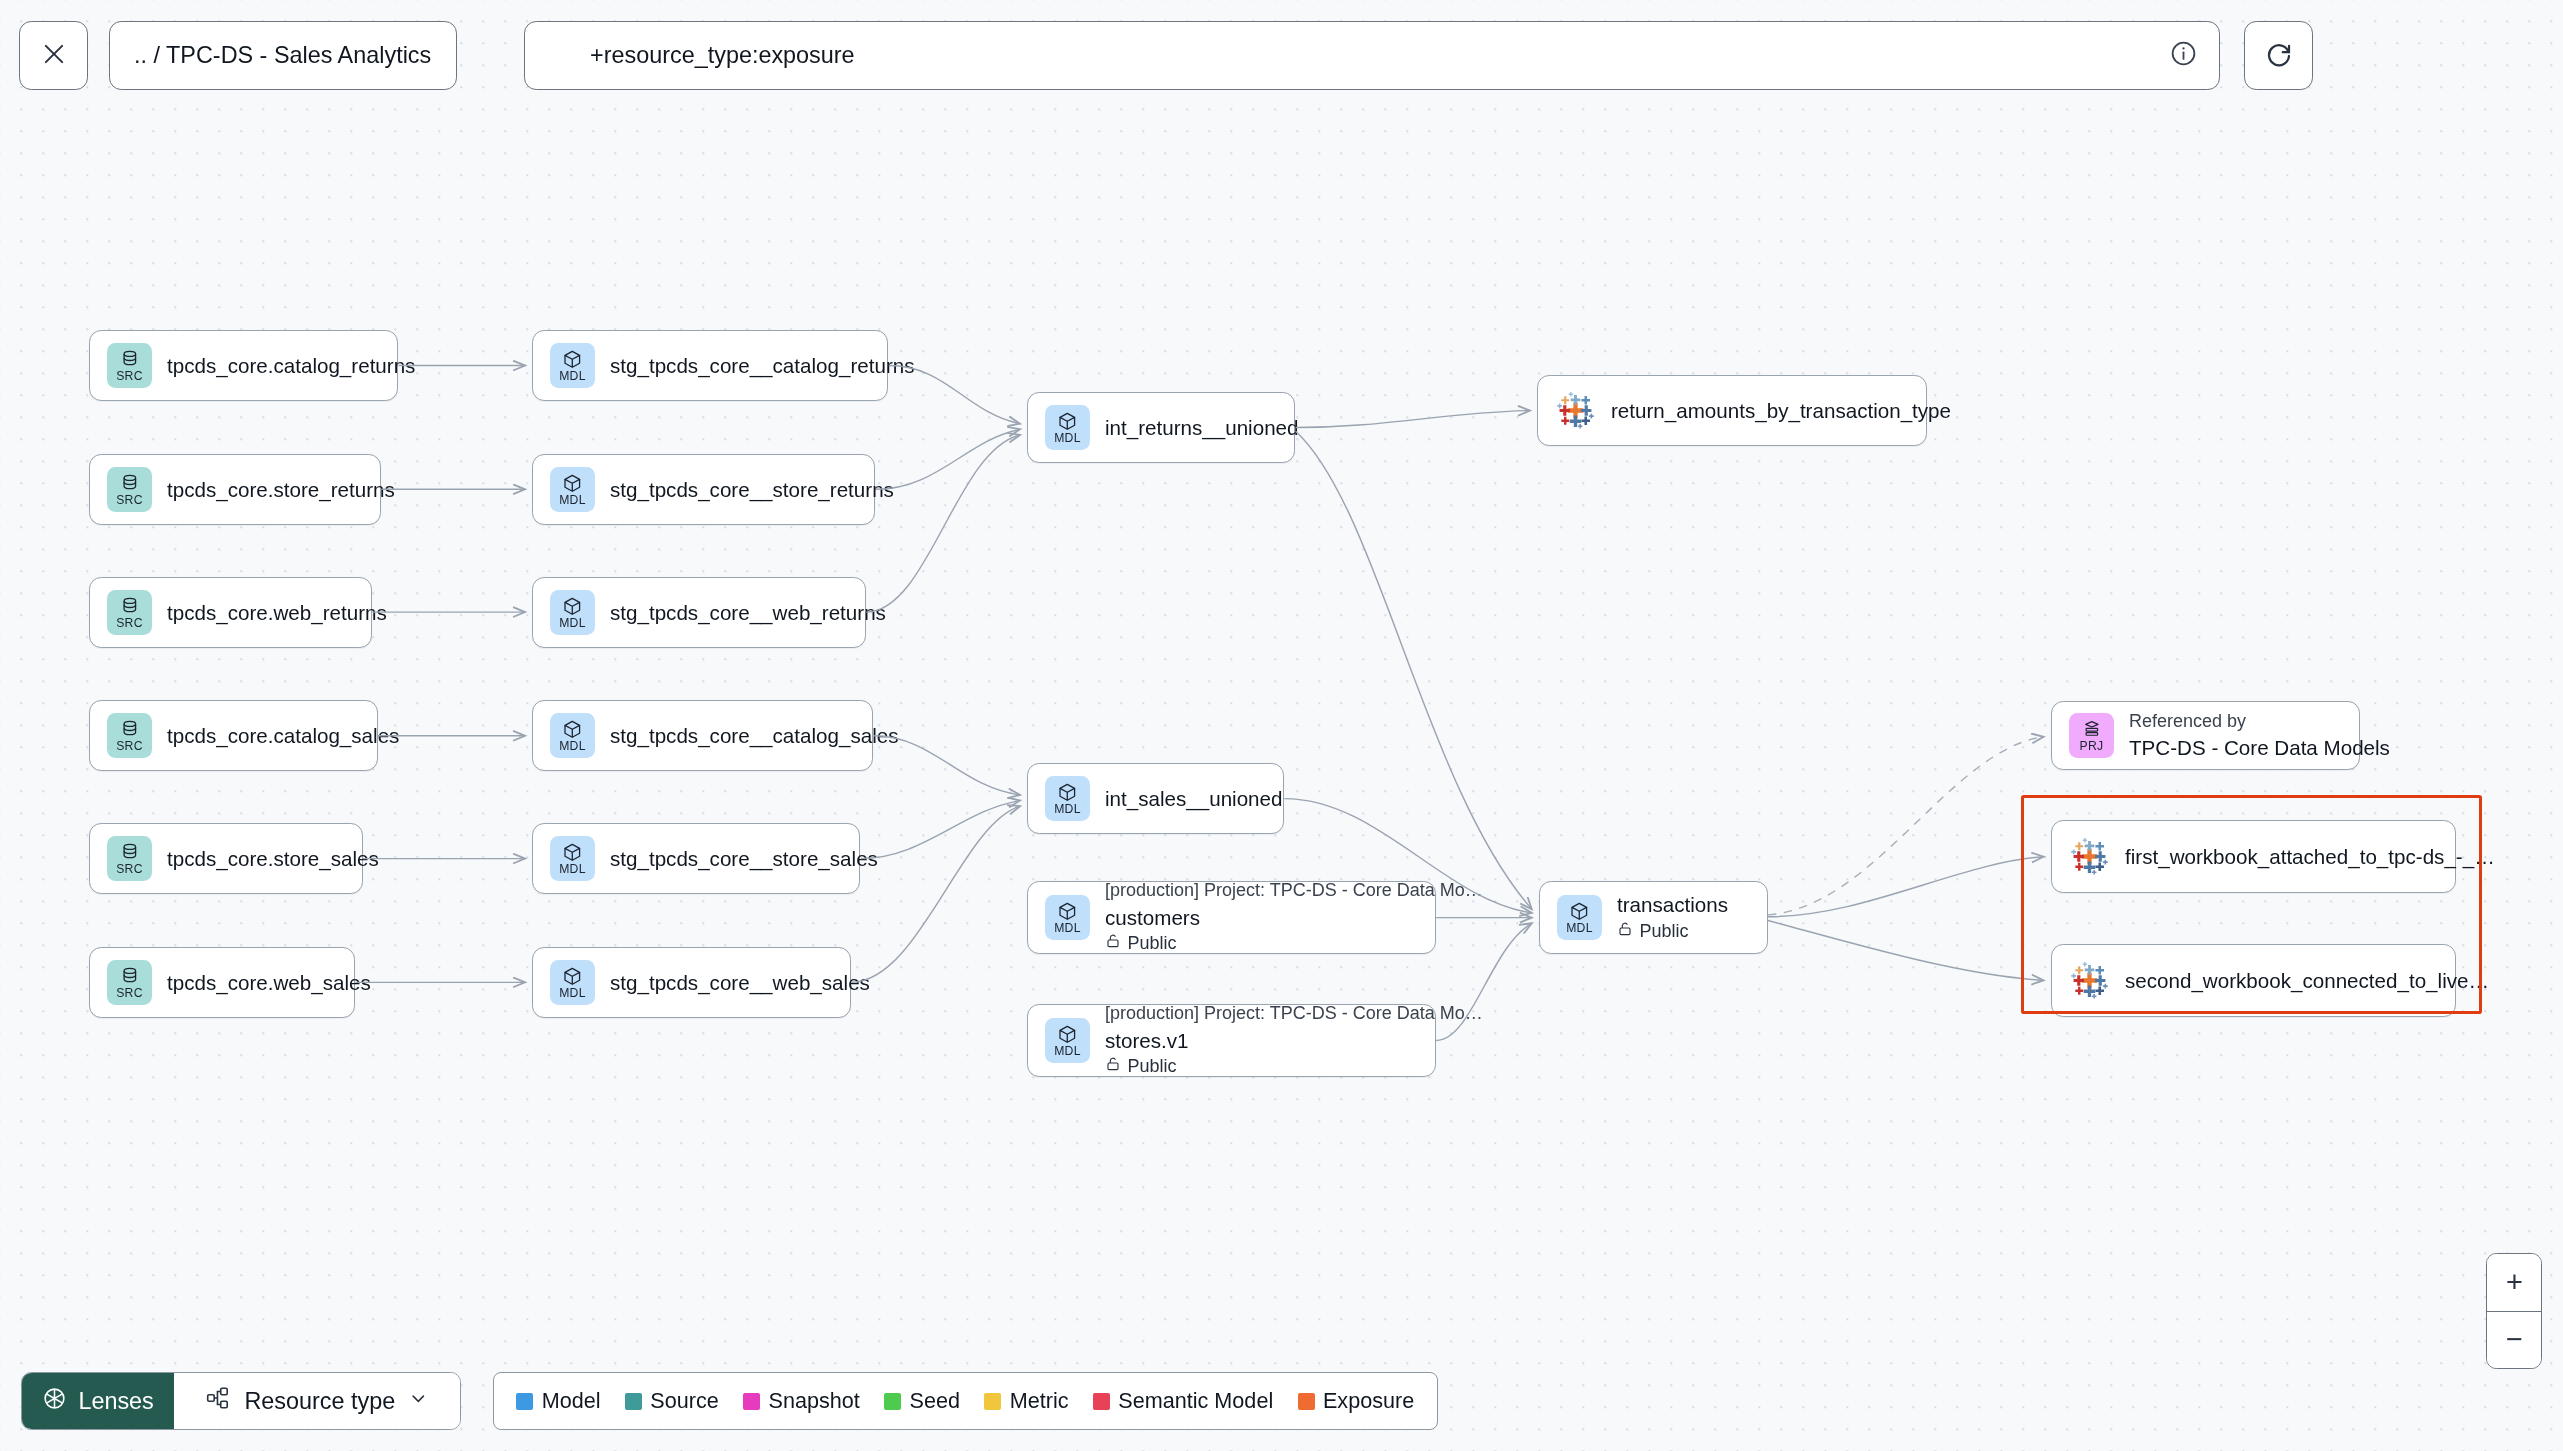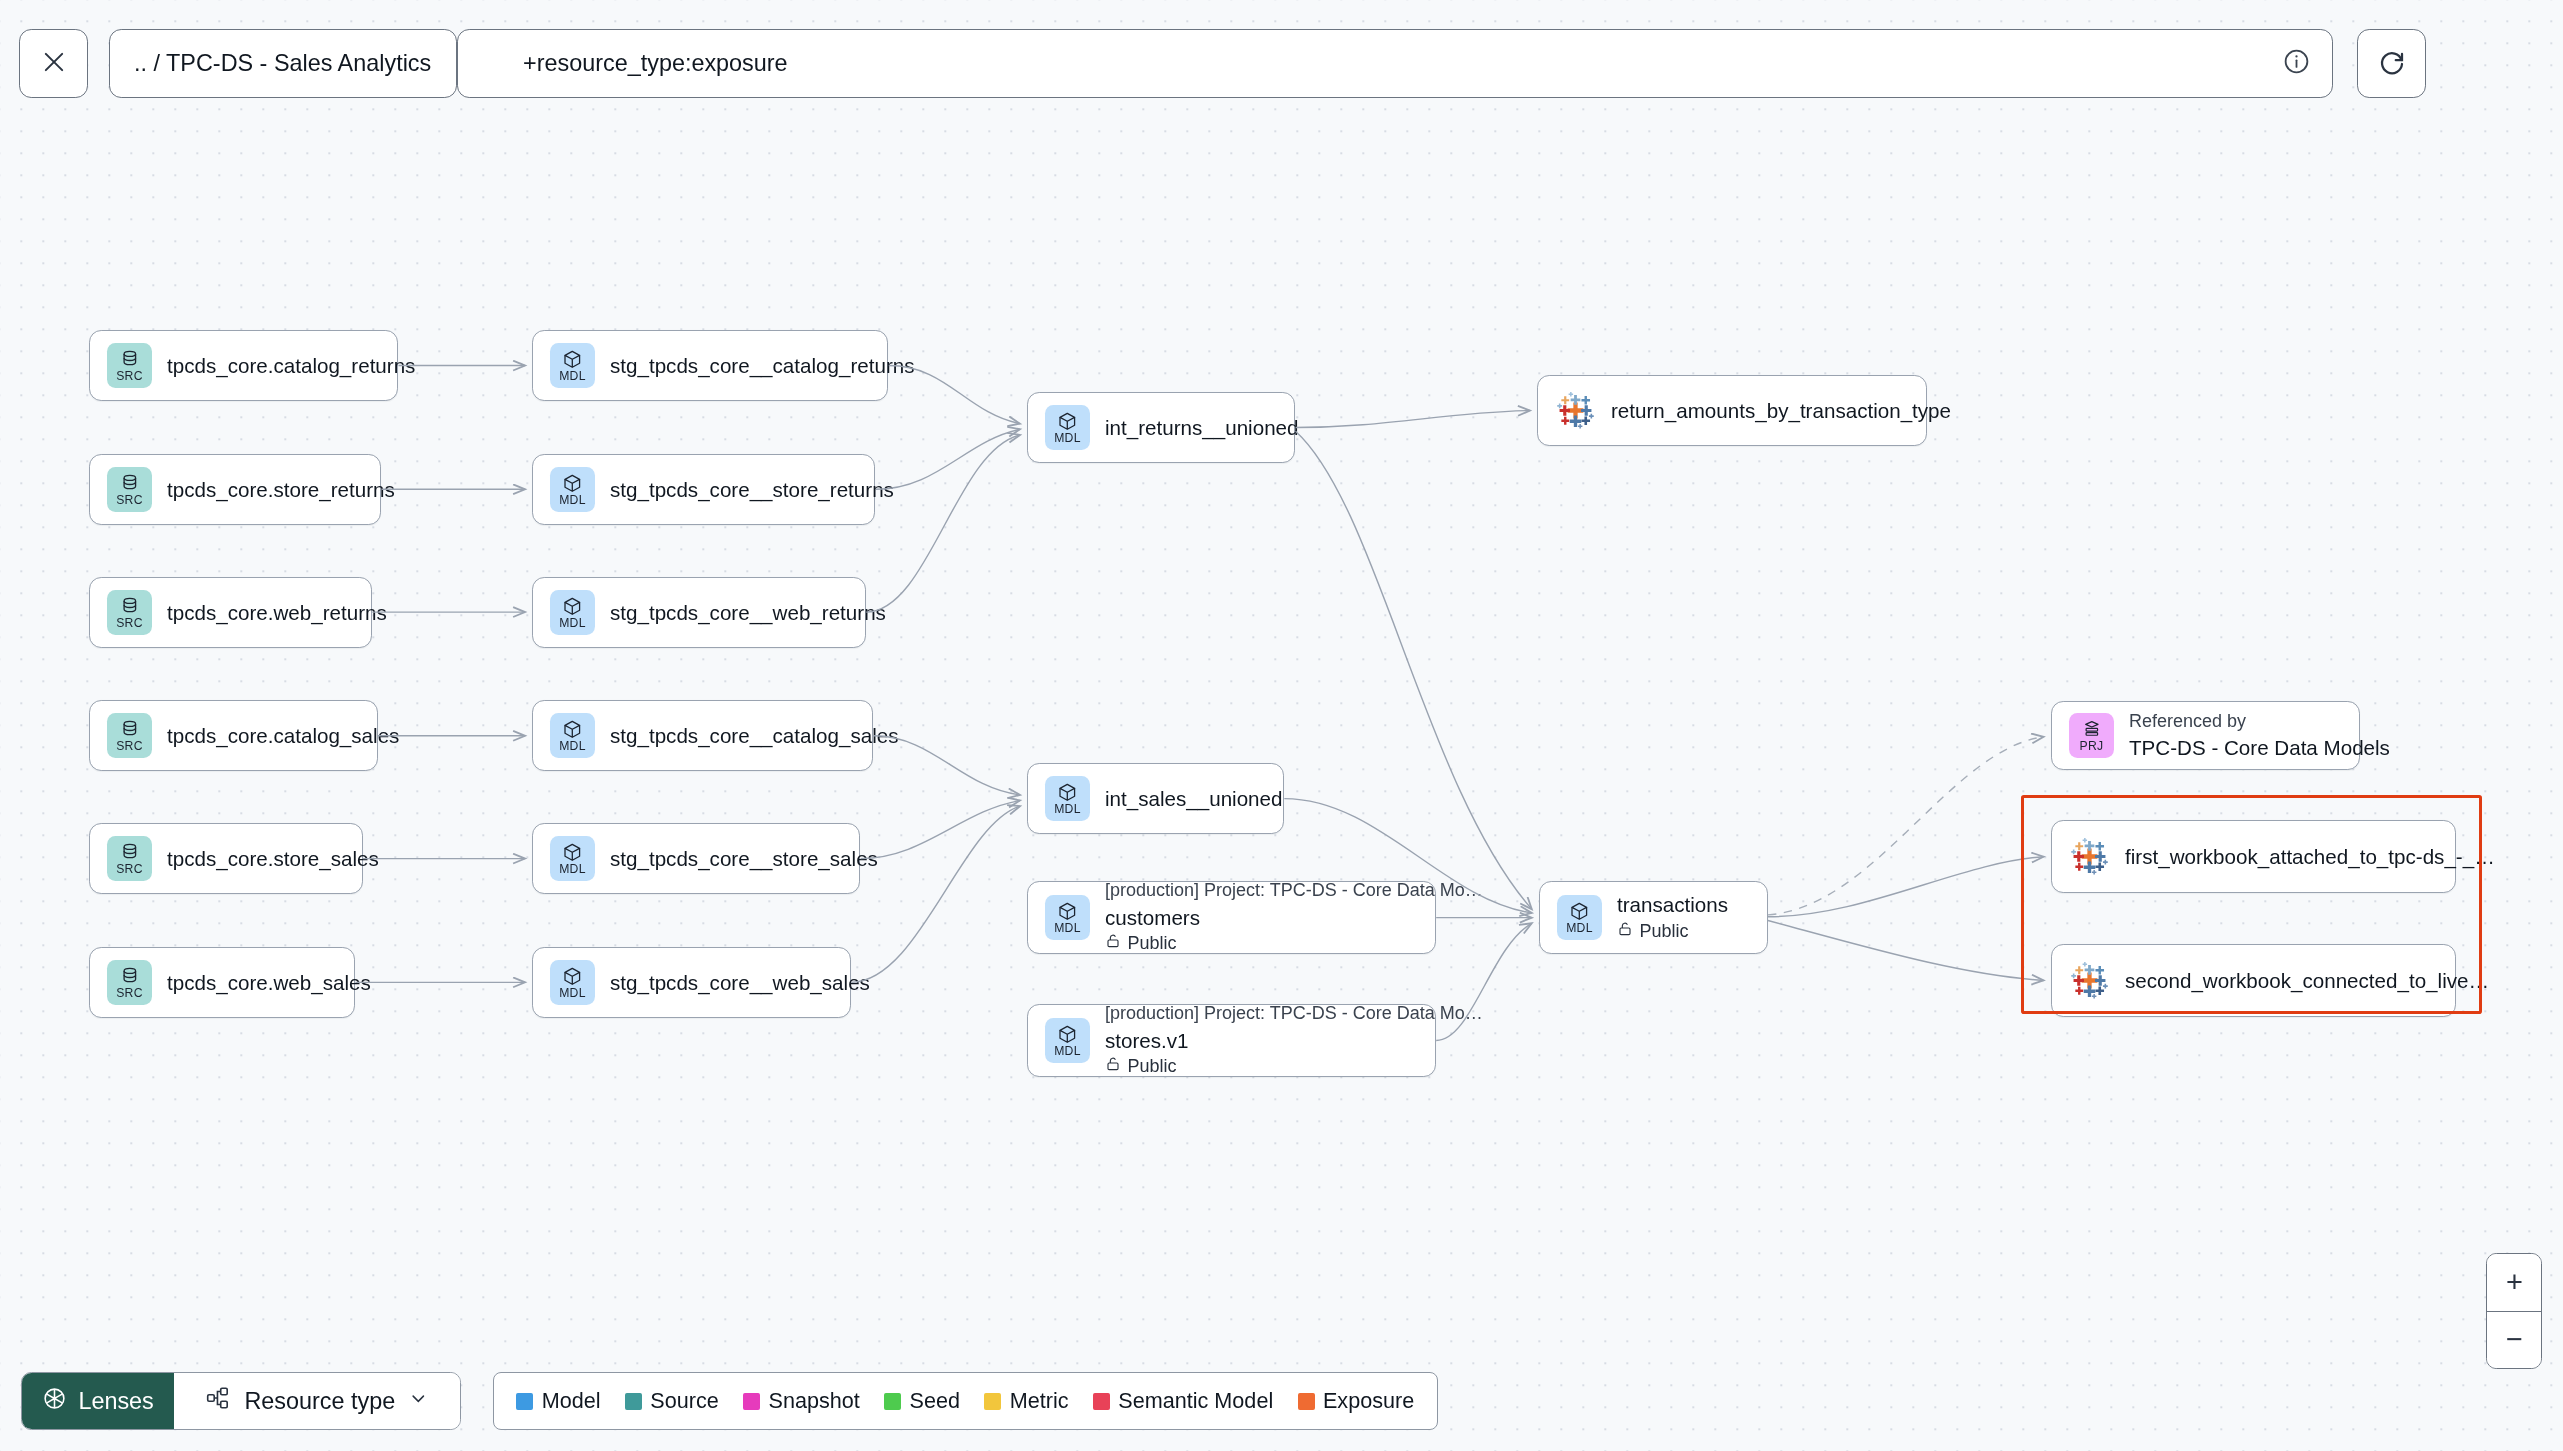--- a/index.html
+++ b/index.html
@@ -12,21 +12,21 @@
     position: relative;
     background-color: #f7f9fb;
     background-image: radial-gradient(circle, #d7dce4 1px, transparent 1.1px);
     background-size: 22px 22px;
     background-position: 10.3px 10.3px;
     color: #1c2430;
   }
 
   
   .topbar {
-    position: absolute; top: 8px; left: 0;
+    position: absolute; top: 0; left: 0;
     width: 2563px; height: 110px;
     display: flex; align-items: center;
     padding: 0 19px;
     z-index: 40;
   }
   .icon-btn {
     width: 69px; height: 69px;
     background: #ffffff;
     border: 1.5px solid #6b7480;
     border-radius: 12.2px;
@@ -43,22 +43,23 @@
     border-radius: 12.2px;
     display: flex; align-items: center;
     font-size: 23.4px;
     color: #101720;
     white-space: nowrap;
     cursor: pointer;
     flex: 0 0 auto;
   }
   .searchwrap {
     position: relative;
+    margin-left: 67px;
     height: 69px;
-    width: 1876px;
+    width: 1696px;
     background: #ffffff;
     border: 1.5px solid #6b7480;
     border-radius: 12.2px;
     display: flex; align-items: center;
     padding: 0 20.6px 0 24.4px;
     flex: 0 0 auto;
   }
   .search-input {
     flex: 1 1 auto;
     border: none; outline: none;

